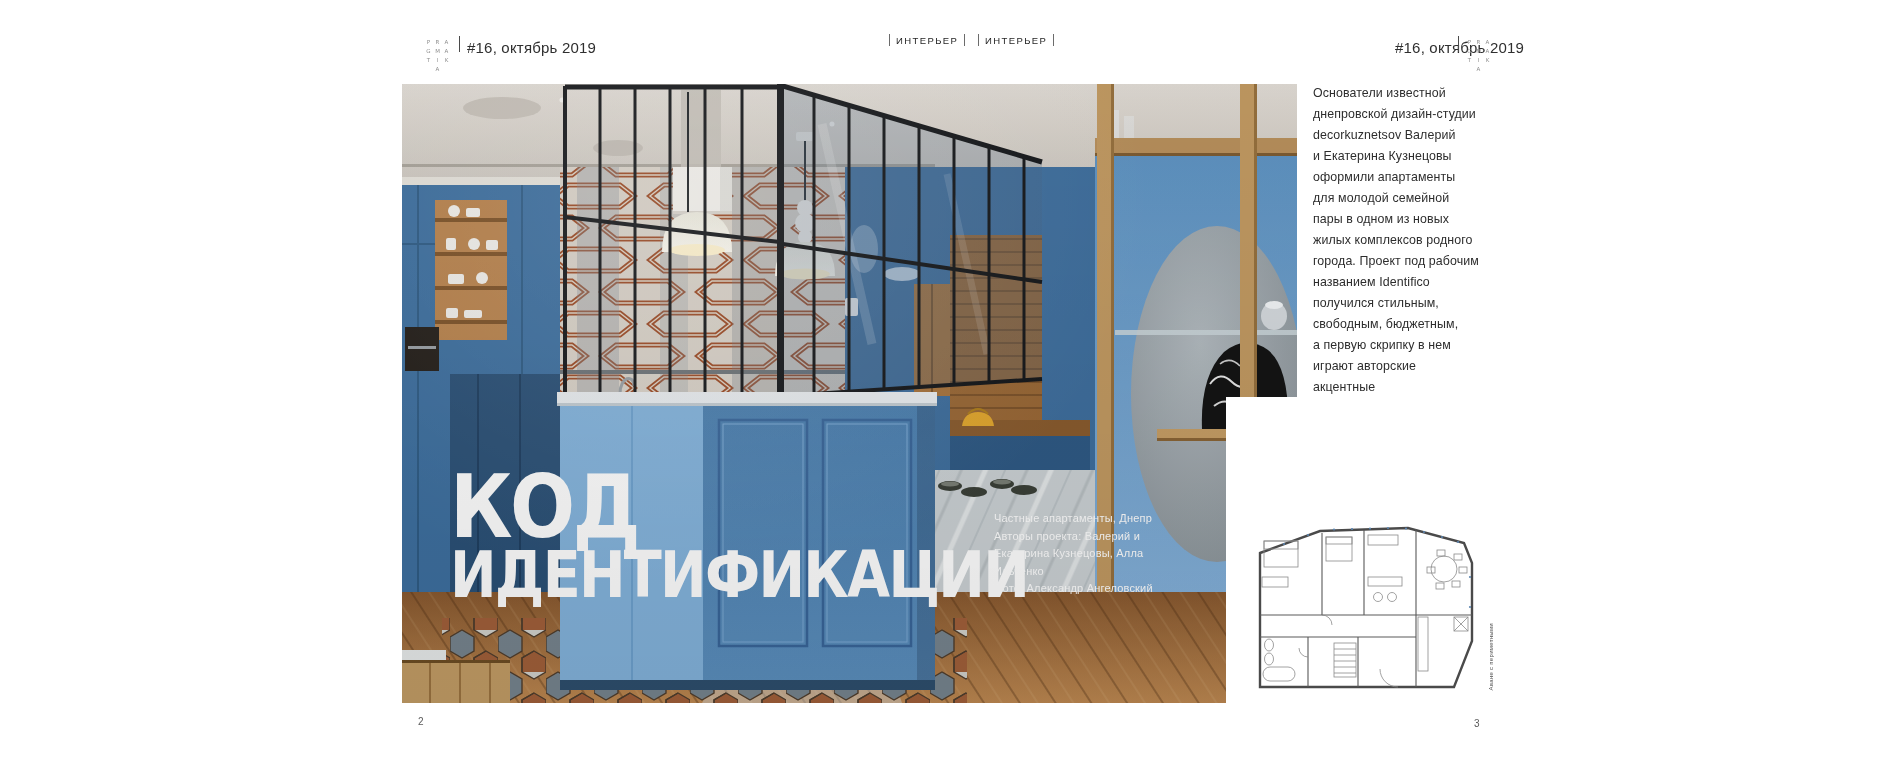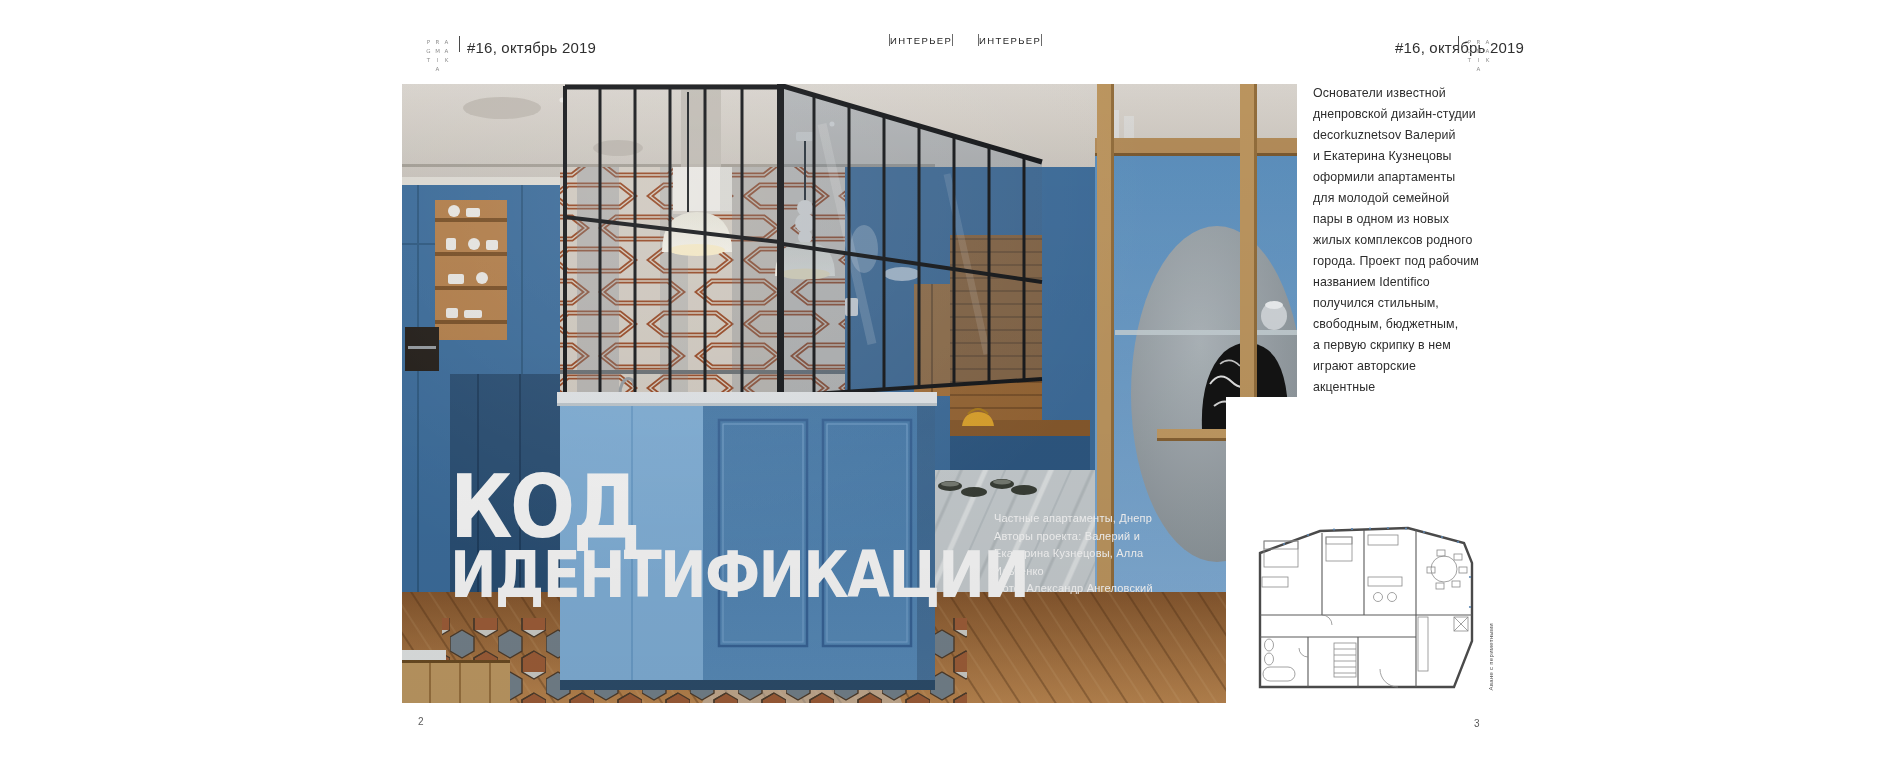--- a/index.html
+++ b/index.html
@@ -5,21 +5,21 @@
   html,body{margin:0;padding:0;background:#ffffff;}
   body{width:1901px;height:770px;position:relative;overflow:hidden;
        font-family:"Liberation Sans",sans-serif;}
   .abs{position:absolute;}
   
   .logo{display:grid;grid-template-columns:repeat(3,9px);grid-auto-rows:9px;
         justify-items:center;align-items:center;color:#8e8e8e;font-size:5.5px;
         font-family:"DejaVu Sans",sans-serif;}
   .hdr-div{width:1px;height:16px;background:#4a4a4a;}
   .issue{font-size:15px;color:#2f2f2f;letter-spacing:.2px;white-space:nowrap;}
-  .section{display:flex;align-items:center;font-size:9.5px;color:#262626;
+  .section{display:flex;align-items:center;gap:6px;font-size:9.5px;color:#262626;
            letter-spacing:1.4px;white-space:nowrap;}
   .section .bar{width:1px;height:12px;background:#6b6b6b;}
   .pagenum{font-size:10px;color:#5a5a5a;}
   
   .photo{left:402px;top:84px;width:895px;height:619px;overflow:hidden;}
   .photo::after{content:"";position:absolute;inset:0;pointer-events:none;
     background:radial-gradient(ellipse at 30% 18%,rgba(255,255,255,.10),rgba(0,0,0,0) 55%),
                linear-gradient(rgba(0,0,0,.04),rgba(0,0,0,.10));}
   .title{left:48px;top:382px;color:#fff;font-family:"DejaVu Sans",sans-serif;
          font-weight:bold;transform:scaleX(.87);transform-origin:left top;line-height:.94;}

